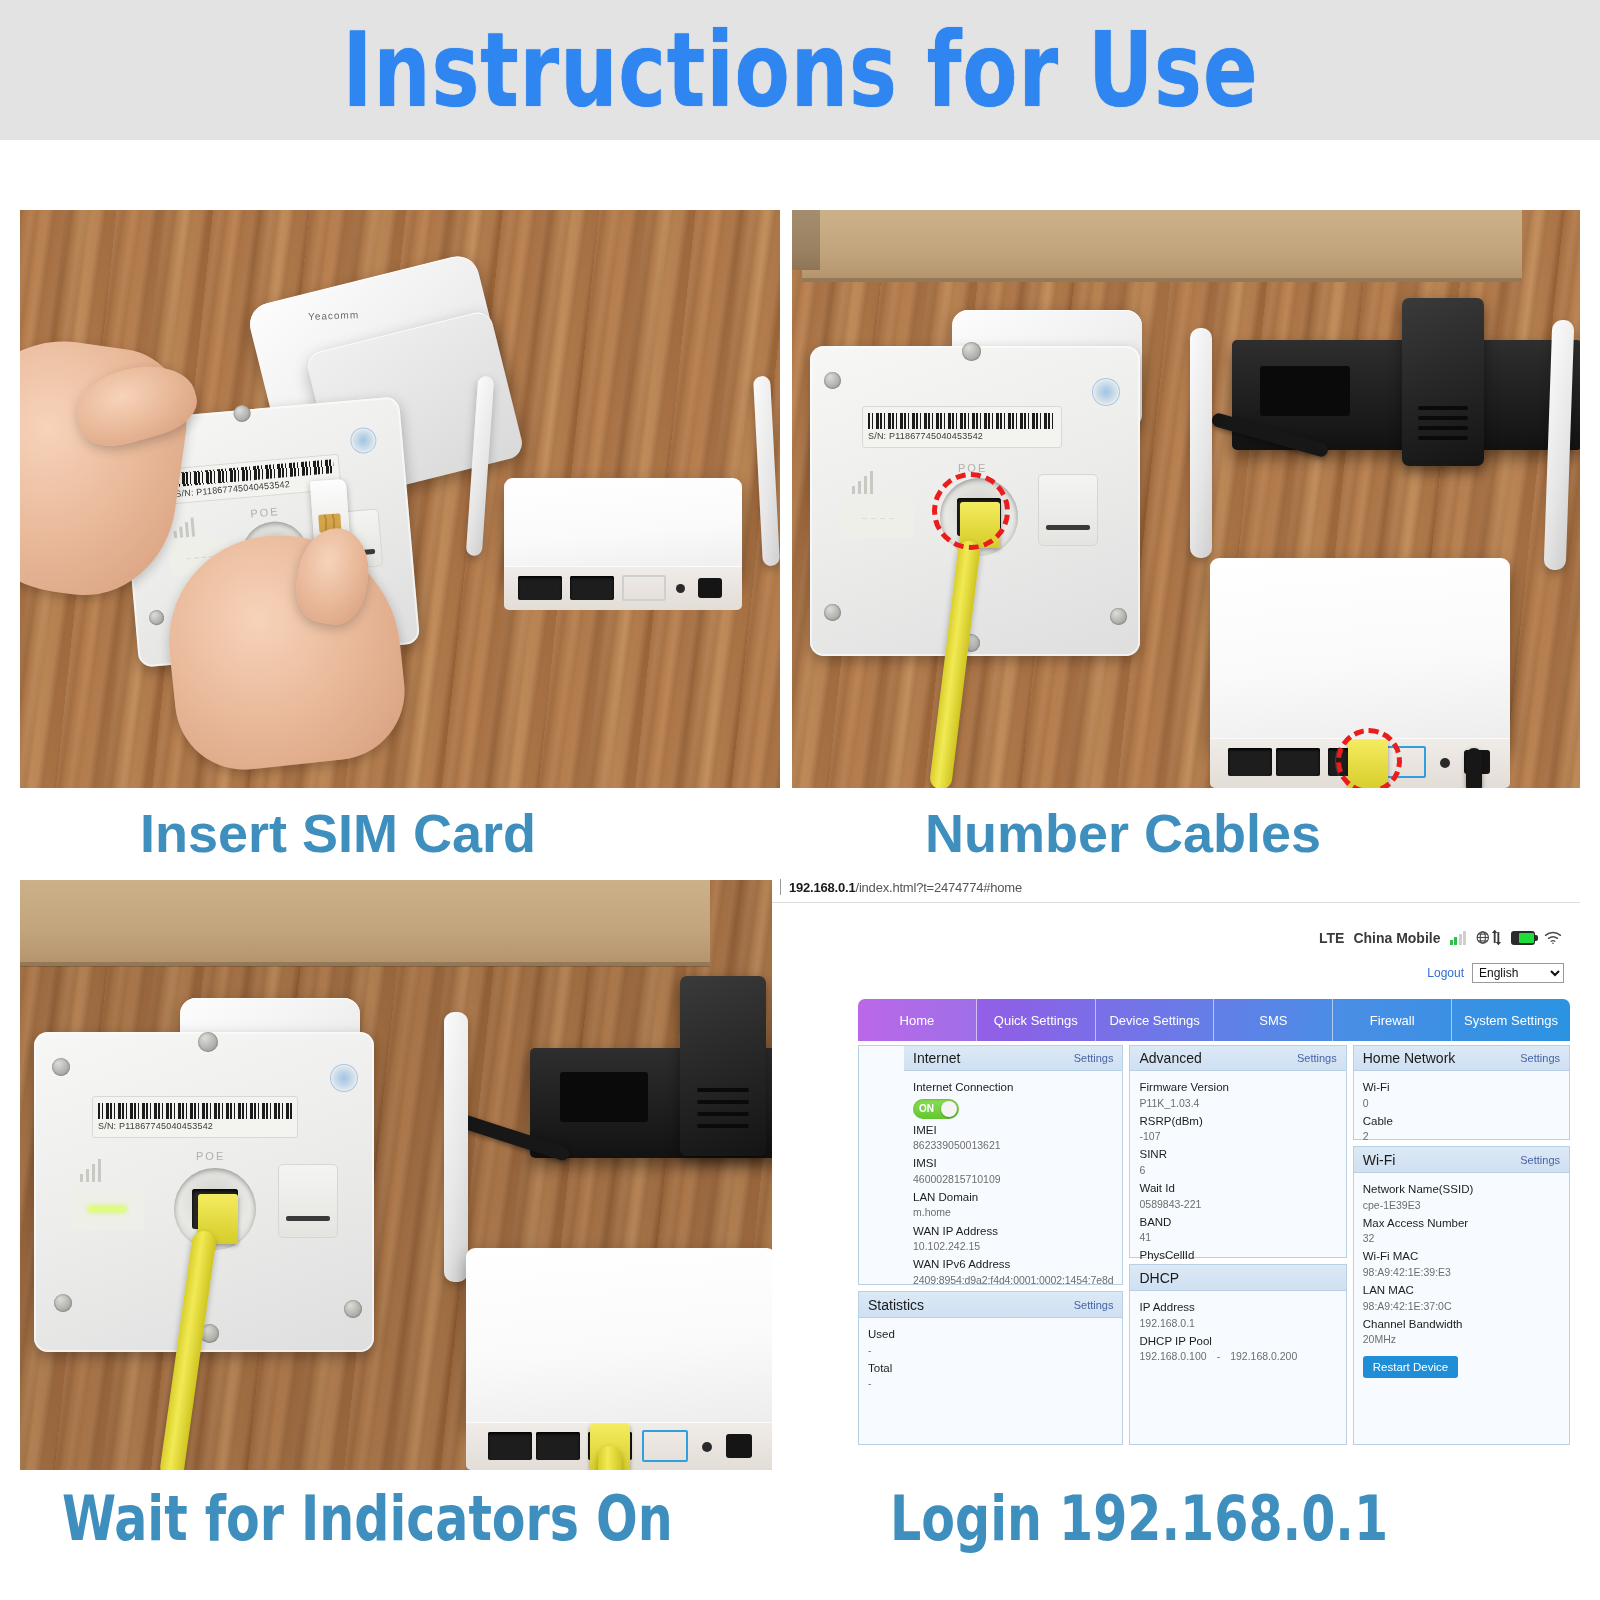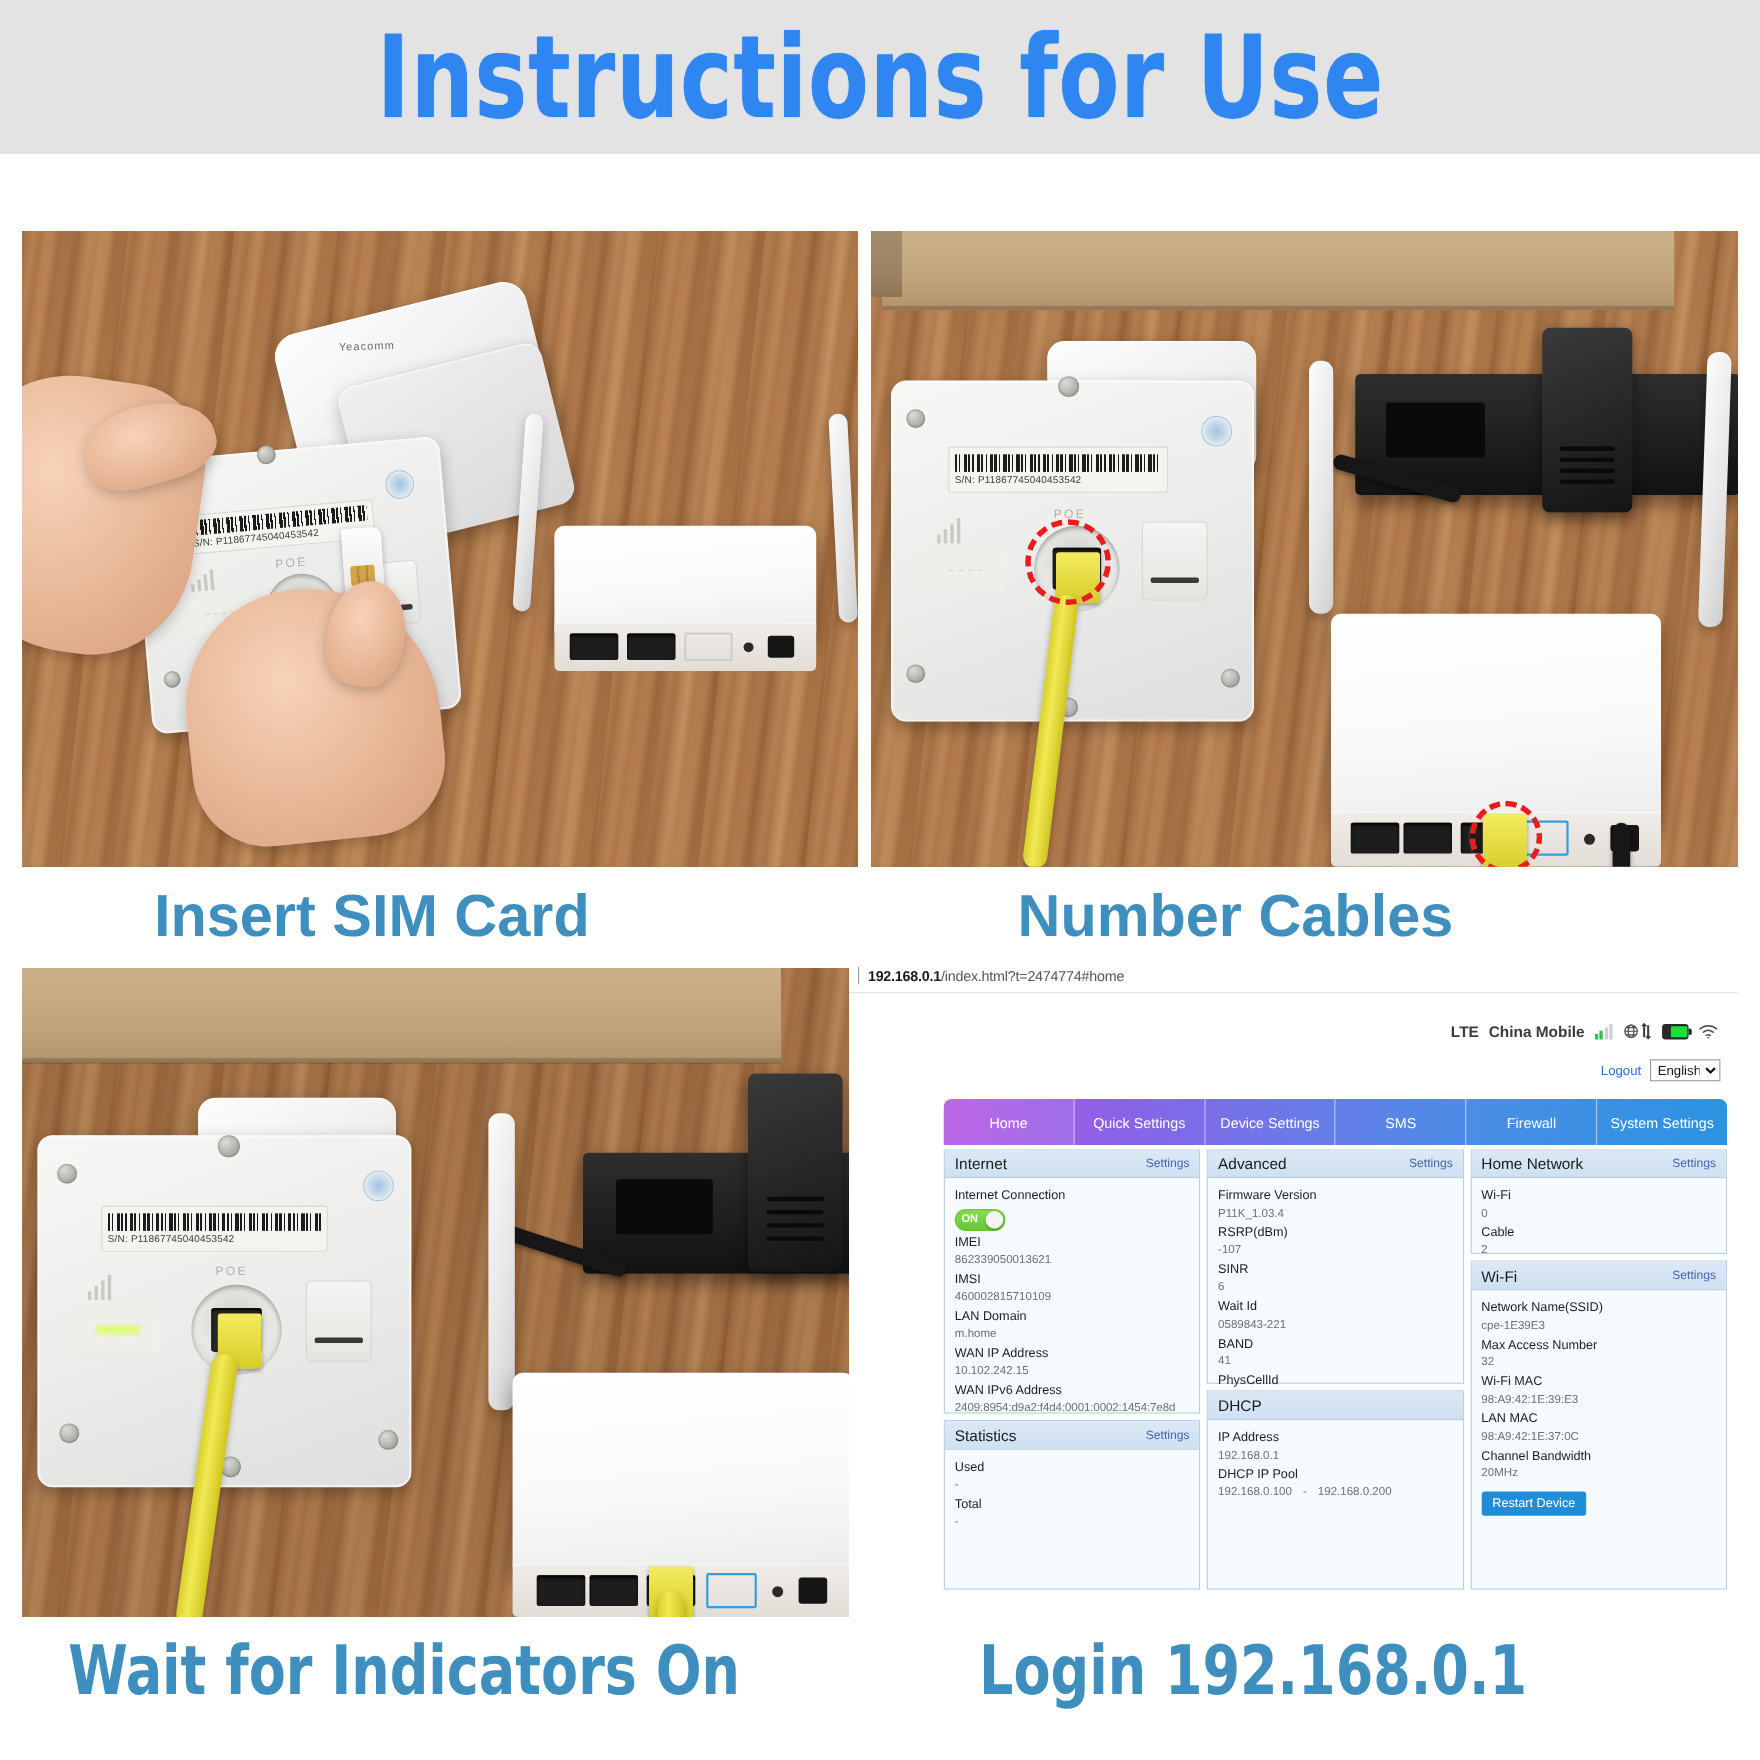--- a/index.html
+++ b/index.html
@@ -284,21 +284,21 @@
   .batt .fill { width: 15px; height: 10px; background:#1fdd3a; border-radius:1px; }
 
   .logoutrow {
     position:absolute; right: 16px; top: 60px;
     display:flex; align-items:center; gap: 8px;
   }
   .logout-link { font-size: 12px; color:#2f6fd0; cursor:pointer; }
   .lang-select {
     font-size: 12px; font-family:"Liberation Sans", sans-serif;
     border: 1px solid #9a9a9a; background:#fff; color:#111;
-    padding: 1px 2px; width: 64px; height: 20px;
+    padding: 1px 2px; width: 92px; height: 20px;
   }
 
   .tabs {
     position:absolute; left: 86px; top: 96px;
     width: 712px; height: 42px;
     display:flex;
     border-radius: 7px 7px 0 0;
     overflow: hidden;
     background: linear-gradient(90deg,#b457e6 0%, #8a62e6 22%, #6f77e8 42%, #4a8ee6 68%, #2b93e2 100%);
   }
@@ -669,21 +669,21 @@
       <div class="tab">Quick Settings</div>
       <div class="tab">Device Settings</div>
       <div class="tab">SMS</div>
       <div class="tab">Firewall</div>
       <div class="tab">System Settings</div>
     </div>
 
     <div class="cards">
 
       <div class="col">
-        <div class="card" style="height:240px;">
+        <div class="card" style="height:240px;padding-left:45px;">
           <div class="card-head">
             <span class="card-title">Internet</span>
             <span class="card-settings">Settings</span>
           </div>
           <div class="card-body">
             <div class="fld-label">Internet Connection</div>
             <div class="toggle">
               <span class="t-label">ON</span>
               <span class="knob"></span>
             </div>

